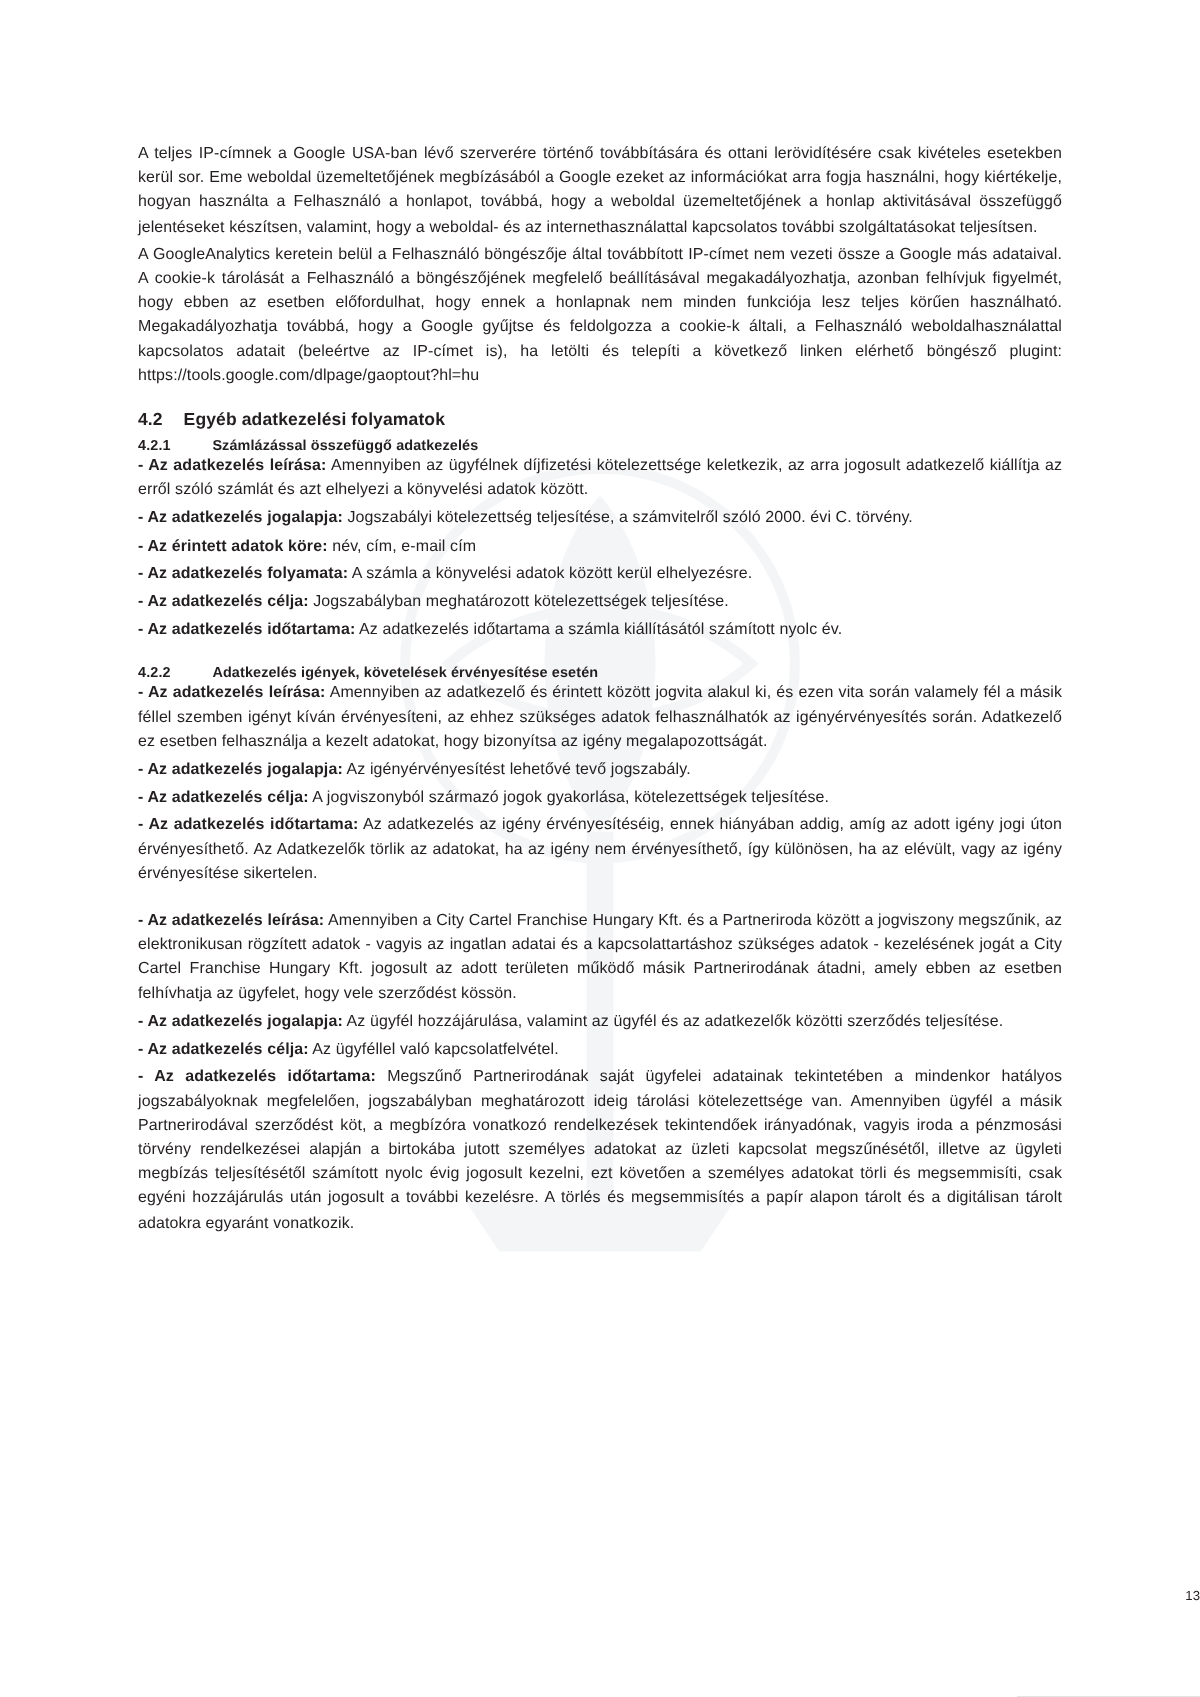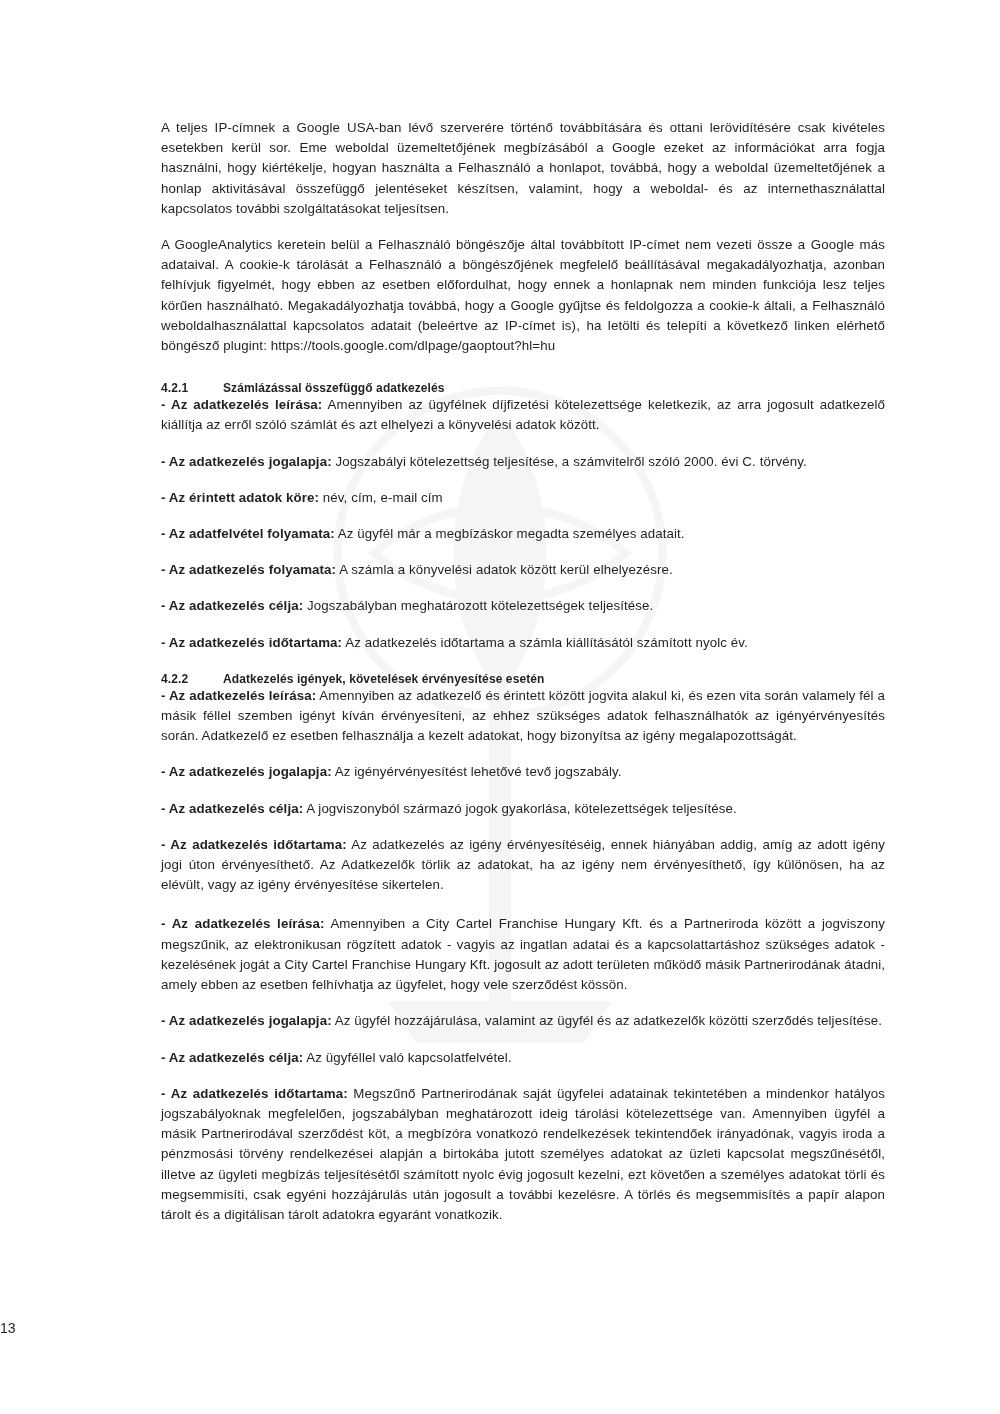--- a/index.html
+++ b/index.html
@@ -10,21 +10,20 @@
   body {
     font-family: "Liberation Sans", sans-serif;
   }
   .page {
     position: relative;
     width: 1000px;
     height: 1414px;
     background: #ffffff;
     overflow: hidden;
     box-sizing: border-box;
-    padding-left: 46px;
   }
   .watermark {
     position: absolute;
     left: 50%;
     top: 50%;
     transform: translate(-50%, -50%);
     width: 560px;
     height: 700px;
     opacity: 0.06;
     pointer-events: none;
@@ -38,21 +37,21 @@
   }
   p {
     margin: 0;
     font-size: 13.3px;
     line-height: 1.52;
     color: #231f20;
     text-align: justify;
     letter-spacing: 0.1px;
   }
   .para-block p + p {
-    margin-top: 16px;
+    margin-top: 3px;
   }
   .spacer-md { height: 19px; }
   .spacer-xs { height: 6px; }
   h2.section {
     margin: 0;
     font-size: 14.6px;
     font-weight: bold;
     color: #231f20;
     letter-spacing: 0.1px;
   }
@@ -76,22 +75,22 @@
     text-indent: 0;
   }
   .lbl {
     font-weight: bold;
   }
   .page-number {
     position: absolute;
     bottom: 78px;
     left: 0;
     width: 100%;
-    text-align: left;
-    font-size: 14px;
+    text-align: right;
+    font-size: 11px;
     color: #231f20;
     z-index: 1;
   }
 </style>
 </head>
 <body>
 
 <div class="page">
 
   <svg class="watermark" viewBox="0 0 200 250" xmlns="http://www.w3.org/2000/svg">
@@ -104,32 +103,34 @@
 
   <div class="content">
 
     <div class="para-block">
       <p>A teljes IP-címnek a Google USA-ban lévő szerverére történő továbbítására és ottani lerövidítésére csak kivételes esetekben kerül sor. Eme weboldal üzemeltetőjének megbízásából a Google ezeket az információkat arra fogja használni, hogy kiértékelje, hogyan használta a Felhasználó a honlapot, továbbá, hogy a weboldal üzemeltetőjének a honlap aktivitásával összefüggő jelentéseket készítsen, valamint, hogy a weboldal- és az internethasználattal kapcsolatos további szolgáltatásokat teljesítsen.</p>
       <p>A GoogleAnalytics keretein belül a Felhasználó böngészője által továbbított IP-címet nem vezeti össze a Google más adataival. A cookie-k tárolását a Felhasználó a böngészőjének megfelelő beállításával megakadályozhatja, azonban felhívjuk figyelmét, hogy ebben az esetben előfordulhat, hogy ennek a honlapnak nem minden funkciója lesz teljes körűen használható. Megakadályozhatja továbbá, hogy a Google gyűjtse és feldolgozza a cookie-k általi, a Felhasználó weboldalhasználattal kapcsolatos adatait (beleértve az IP-címet is), ha letölti és telepíti a következő linken elérhető böngésző plugint: https://tools.google.com/dlpage/gaoptout?hl=hu</p>
     </div>
 
     <div class="spacer-md"></div>
 
+    <h2 class="section">
+      <span class="num">4.2</span><span>Egyéb adatkezelési folyamatok</span>
+    </h2>
 
     <div class="spacer-xs"></div>
 
     <h3 class="subsection">
       <span class="num">4.2.1</span><span>Számlázással összefüggő adatkezelés</span>
     </h3>
 
     <div class="para-block">
       <p><span class="lbl">- Az adatkezelés leírása:</span><span> Amennyiben az ügyfélnek díjfizetési kötelezettsége keletkezik, az arra jogosult adatkezelő kiállítja az erről szóló számlát és azt elhelyezi a könyvelési adatok között.</span></p>
       <p><span class="lbl">- Az adatkezelés jogalapja:</span><span> Jogszabályi kötelezettség teljesítése, a számvitelről szóló 2000. évi C. törvény.</span></p>
       <p><span class="lbl">- Az érintett adatok köre:</span><span> név, cím, e-mail cím</span></p>
-      <p><span class="lbl">- Az adatfelvétel folyamata:</span><span> Az ügyfél már a megbízáskor megadta személyes adatait.</span></p>
       <p><span class="lbl">- Az adatkezelés folyamata:</span><span> A számla a könyvelési adatok között kerül elhelyezésre.</span></p>
       <p><span class="lbl">- Az adatkezelés célja:</span><span> Jogszabályban meghatározott kötelezettségek teljesítése.</span></p>
       <p><span class="lbl">- Az adatkezelés időtartama:</span><span> Az adatkezelés időtartama a számla kiállításától számított nyolc év.</span></p>
     </div>
 
     <div class="spacer-md"></div>
 
     <h3 class="subsection">
       <span class="num">4.2.2</span><span>Adatkezelés igények, követelések érvényesítése esetén</span>
     </h3>

